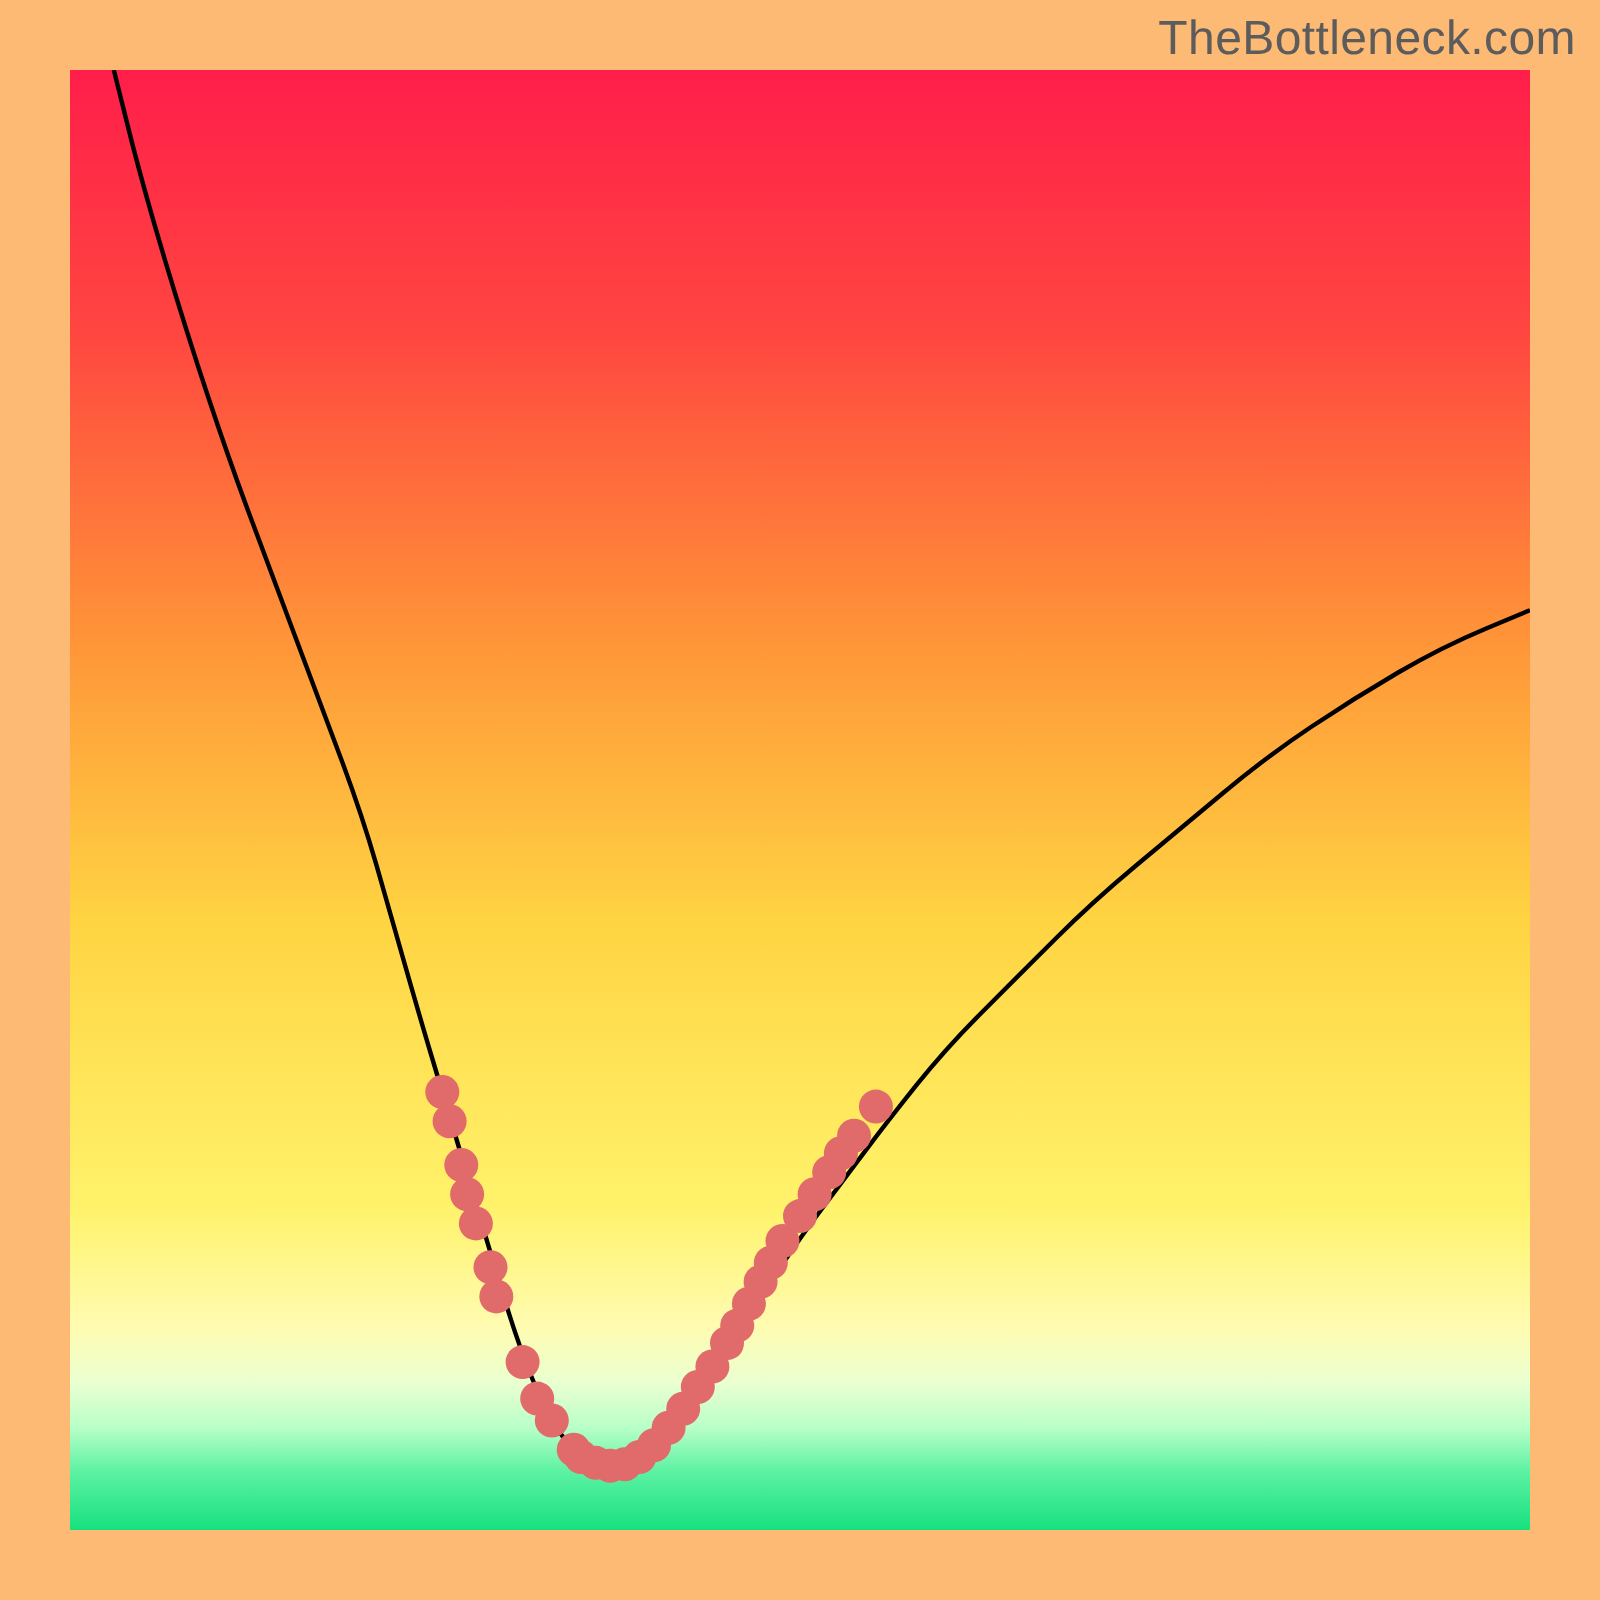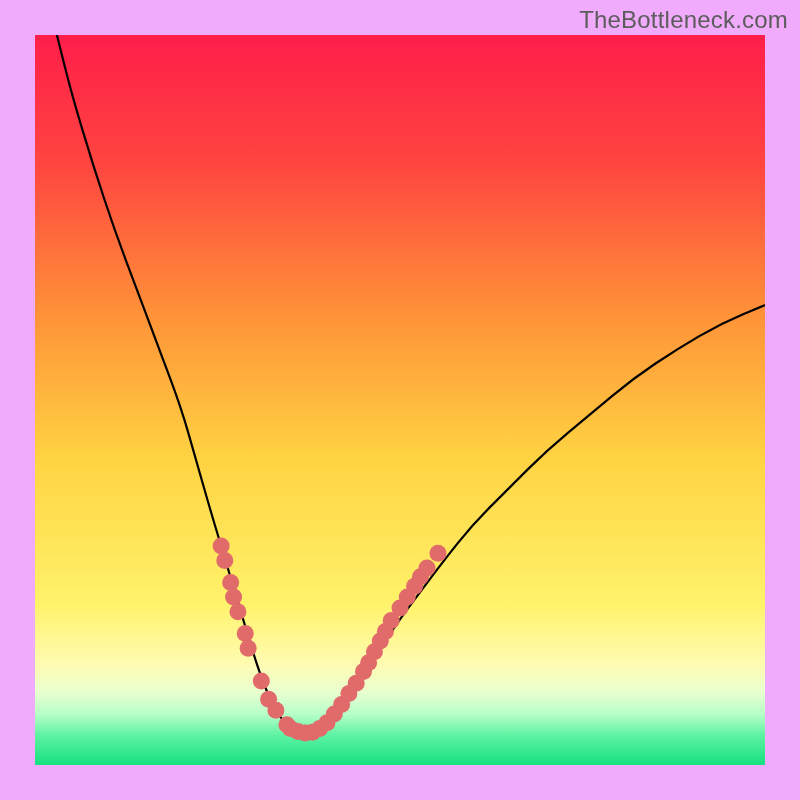--- a/index.html
+++ b/index.html
@@ -7,21 +7,21 @@
     padding: 0;
     width: 800px;
     height: 800px;
     background: #000;
     overflow: hidden;
     font-family: Arial, Helvetica, sans-serif;
   }
   .frame {
     position: absolute;
     inset: 0;
-    background: #f0abfc;
+    background: #fdba74;
   }
   .plot-area {
     position: absolute;
     left: 35px;
     top: 35px;
     width: 730px;
     height: 730px;
     overflow: hidden;
   }
   .watermark {

